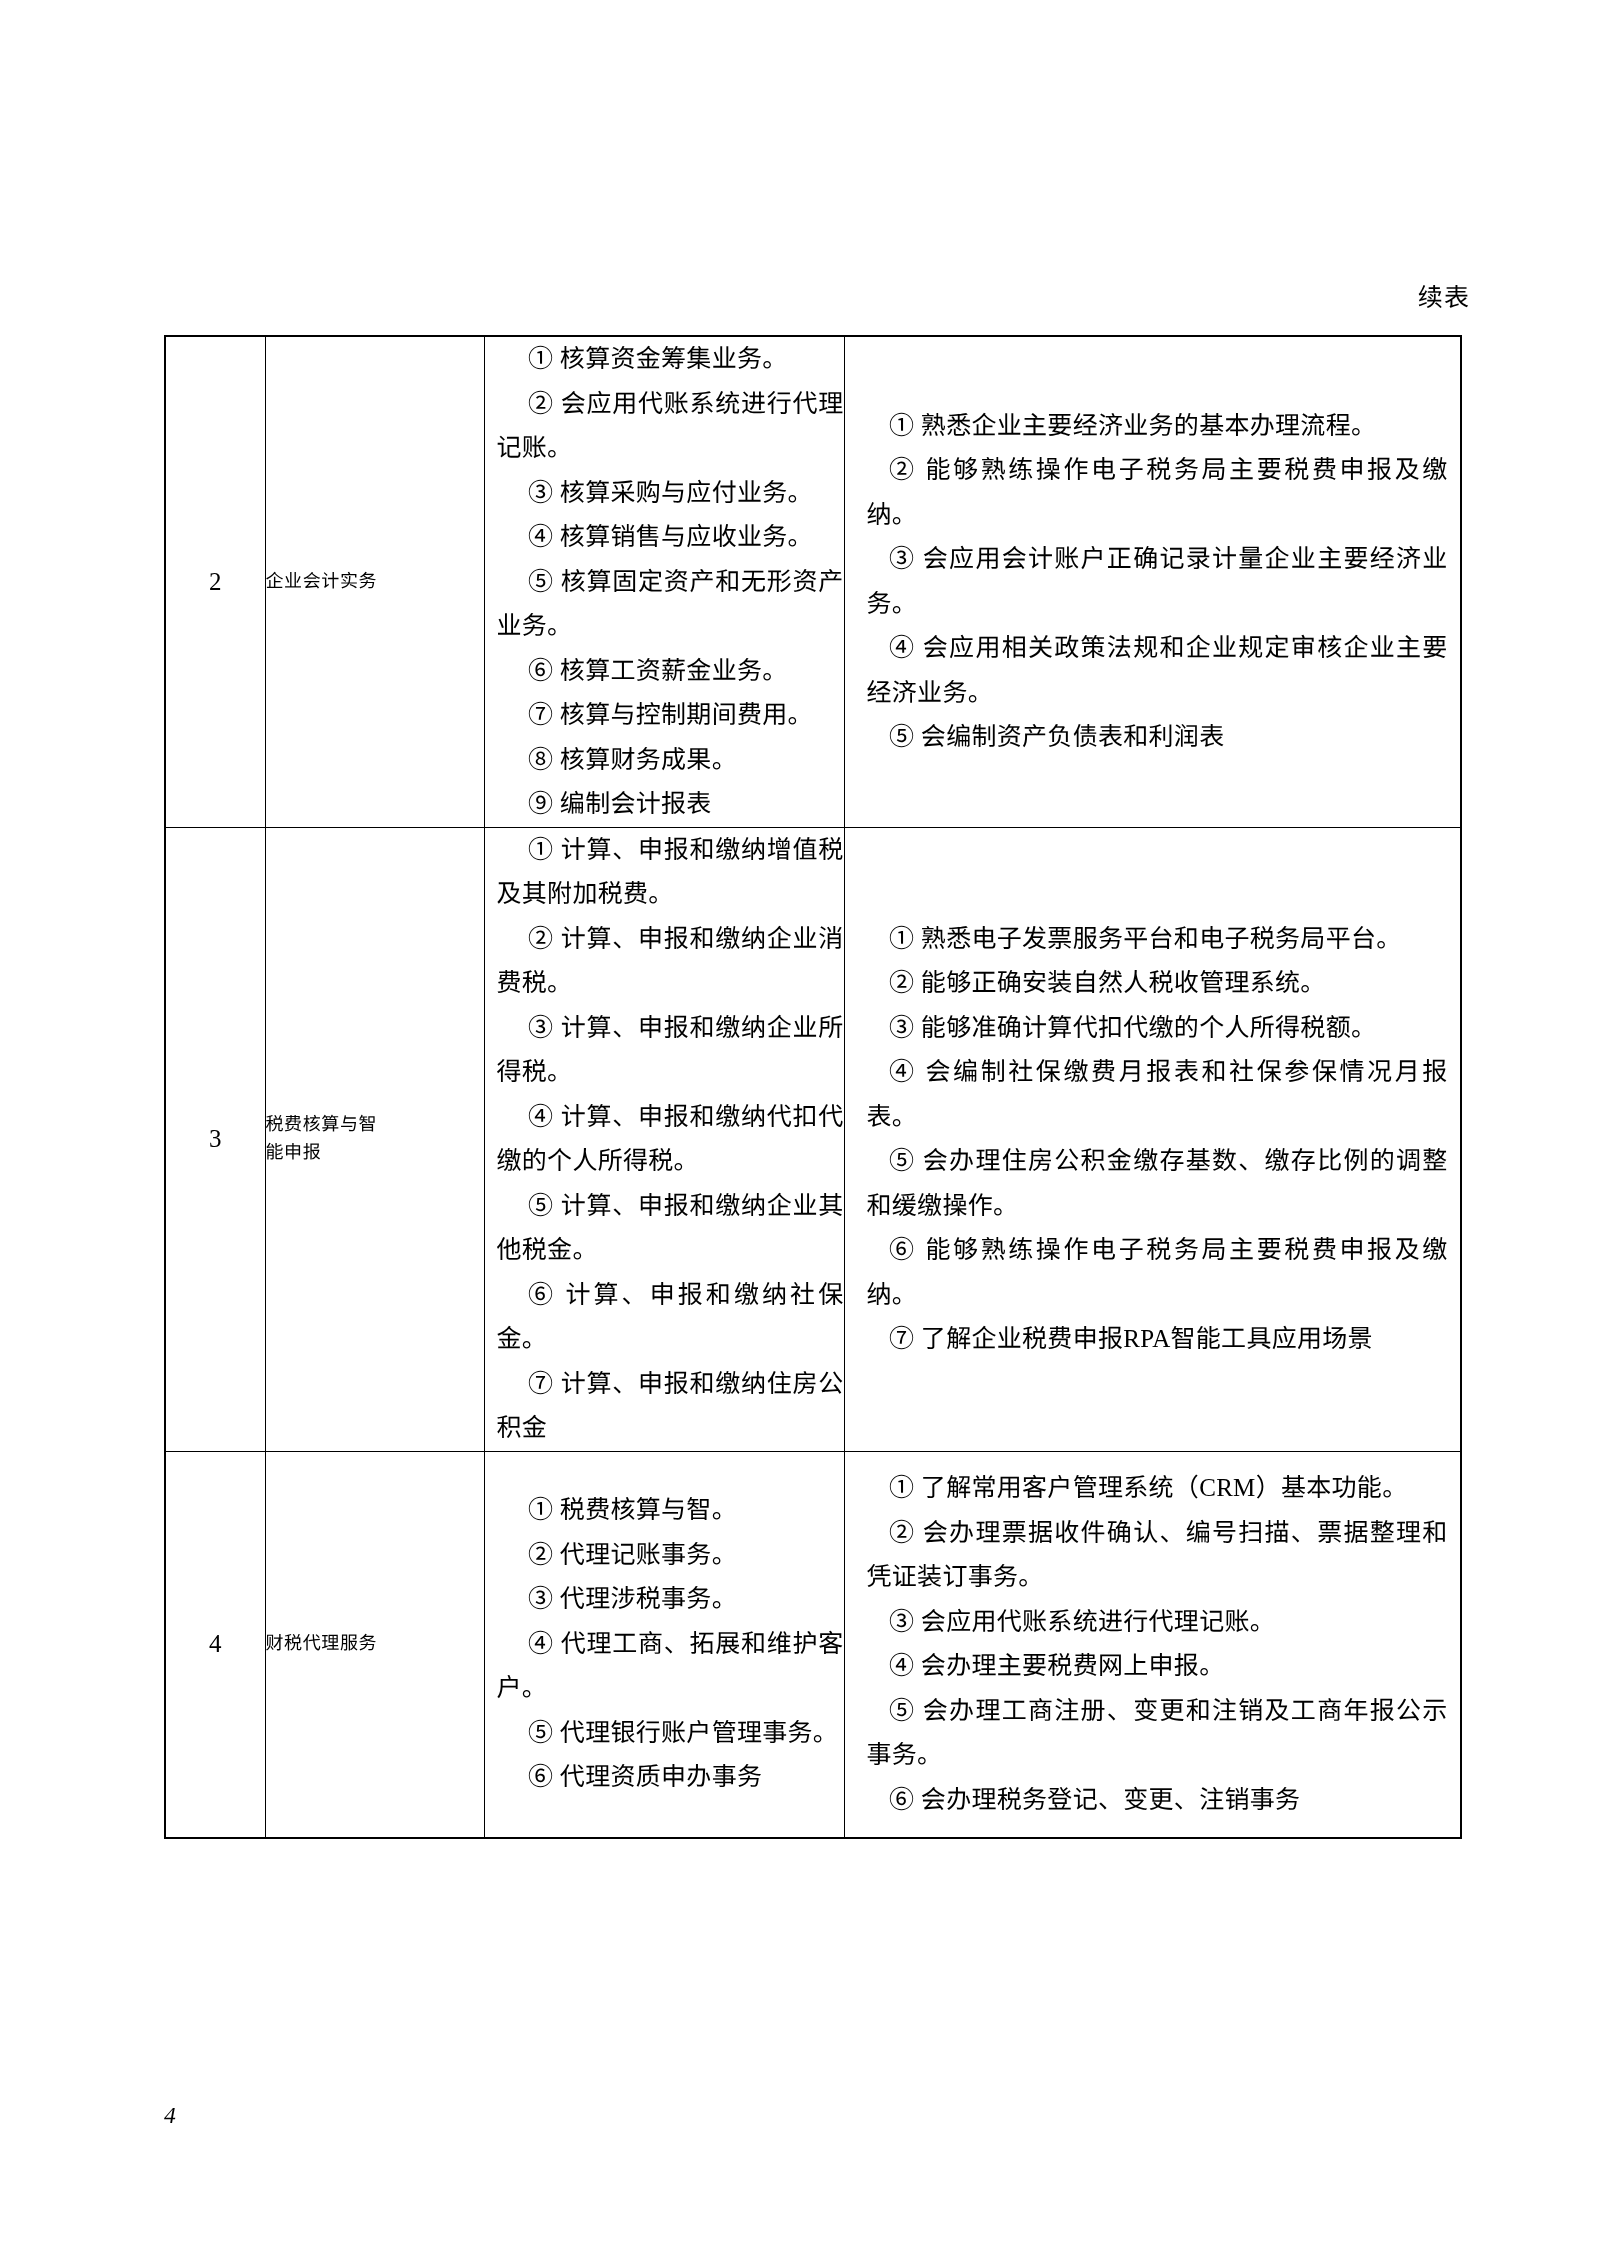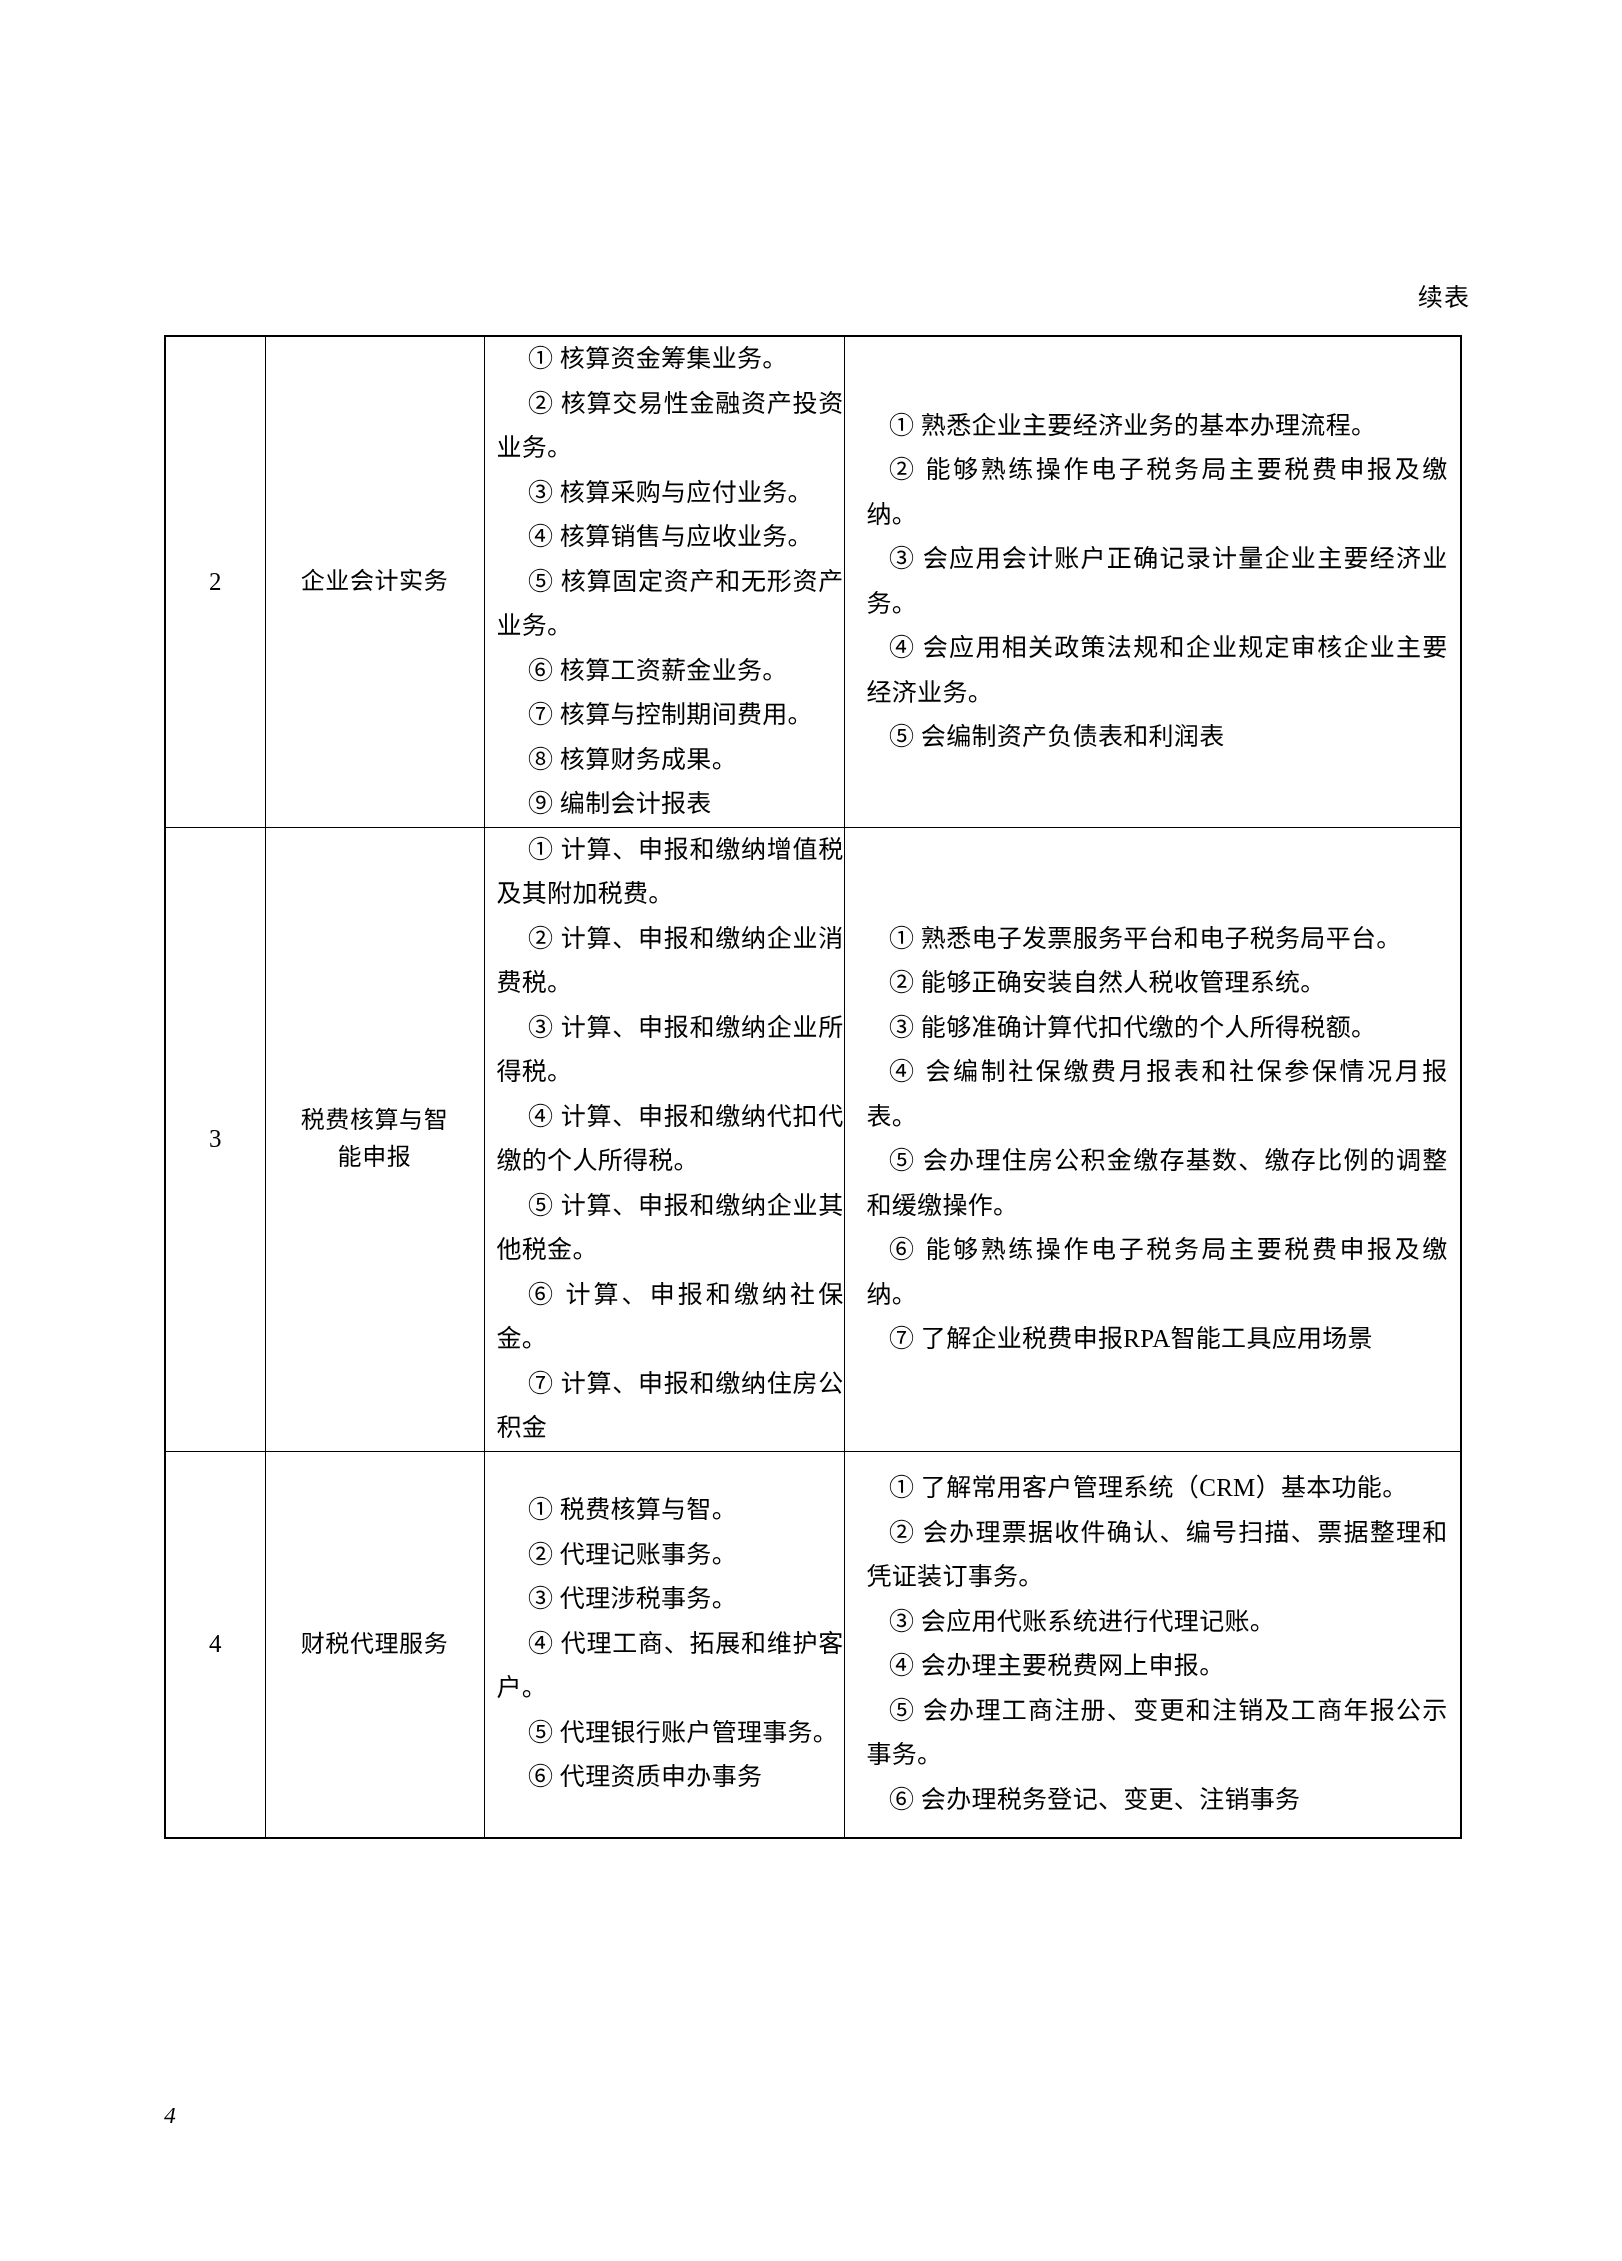--- a/index.html
+++ b/index.html
@@ -76,22 +76,21 @@
     white-space: pre-line;
   }
 
   .cell-no {
     text-align: center;
     font-size: 25px;
     line-height: 1.2;
   }
 
   .cell-domain {
-    text-align: center;
-    font-size: 24px;
+    font-size: 18px;
     line-height: 1.55;
     letter-spacing: 0.6px;
     padding: 0 5.6px;
     white-space: pre-line;
   }
 
   .cell-list {
     padding: 14.6px 9px 14.6px 7.9px;
   }
   .cell-list.teach {
@@ -136,21 +135,21 @@
       <col class="c-domain">
       <col class="c-task">
       <col class="c-teach">
     </colgroup>
     <tbody id="table-body">
     <tr>
           <td class="cell-no">2</td>
           <td class="cell-domain">企业会计实务</td>
           <td class="cell-list task">
             <p class="li">① 核算资金筹集业务。</p>
-            <p class="li">② 核算交易性金融资产投资业务。</p>
+            <p class="li">② 会应用代账系统进行代理记账。</p>
             <p class="li">③ 核算采购与应付业务。</p>
             <p class="li">④ 核算销售与应收业务。</p>
             <p class="li">⑤ 核算固定资产和无形资产业务。</p>
             <p class="li">⑥ 核算工资薪金业务。</p>
             <p class="li">⑦ 核算与控制期间费用。</p>
             <p class="li">⑧ 核算财务成果。</p>
             <p class="li">⑨ 编制会计报表</p>
           </td>
           <td class="cell-list teach">
             <p class="li">① 熟悉企业主要经济业务的基本办理流程。</p>

